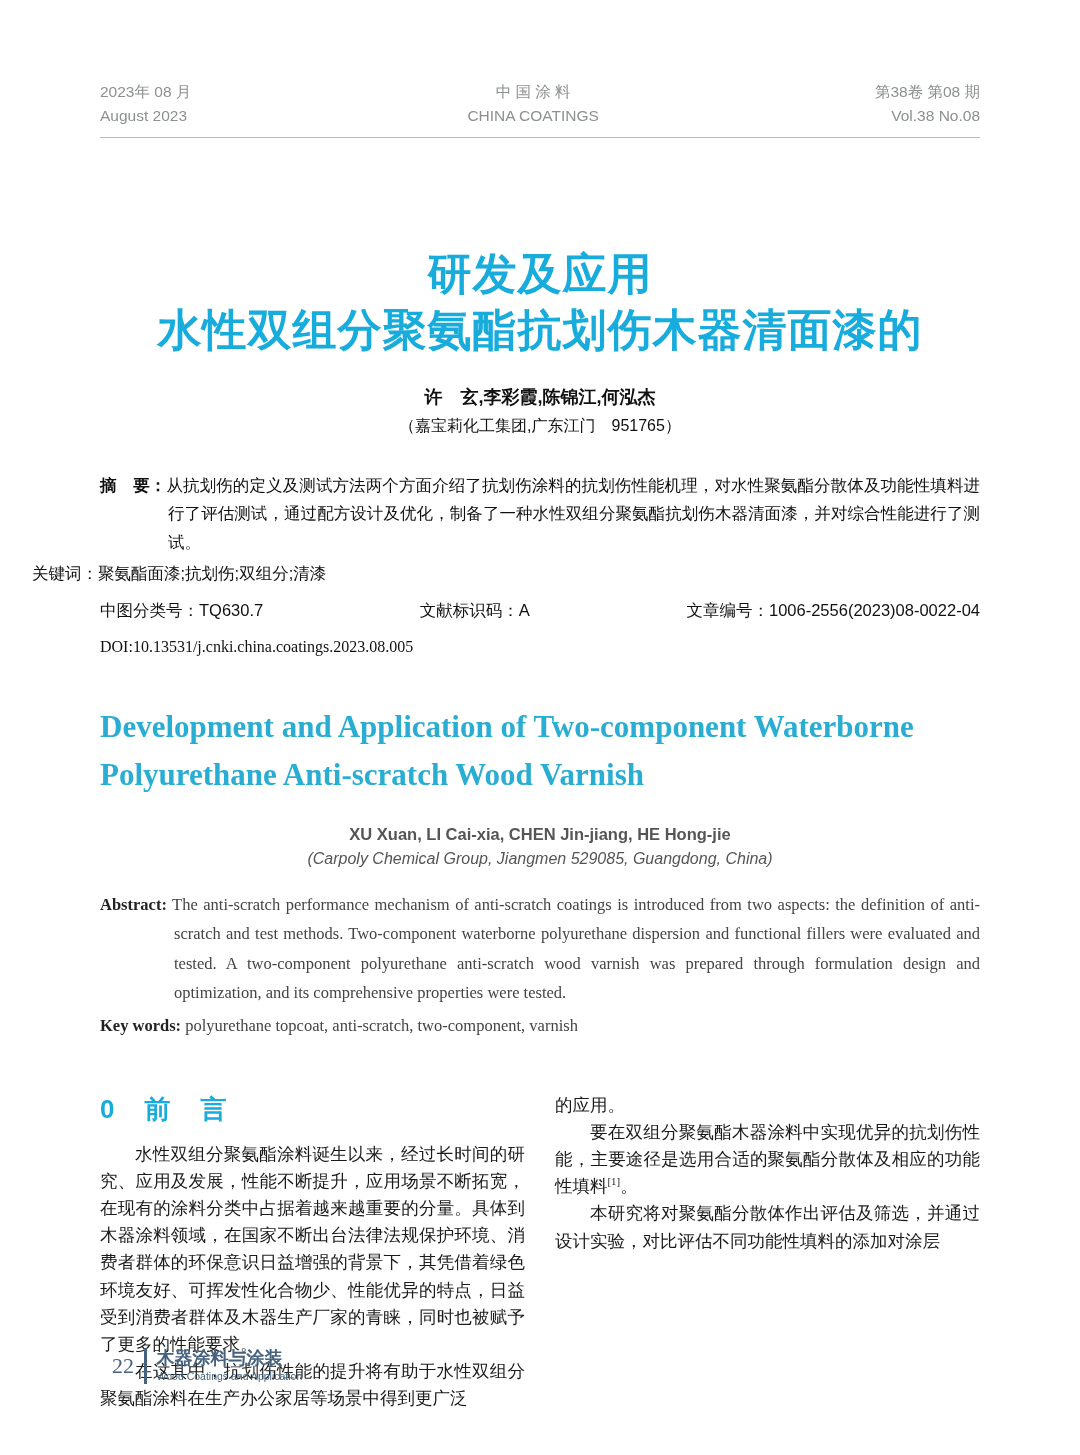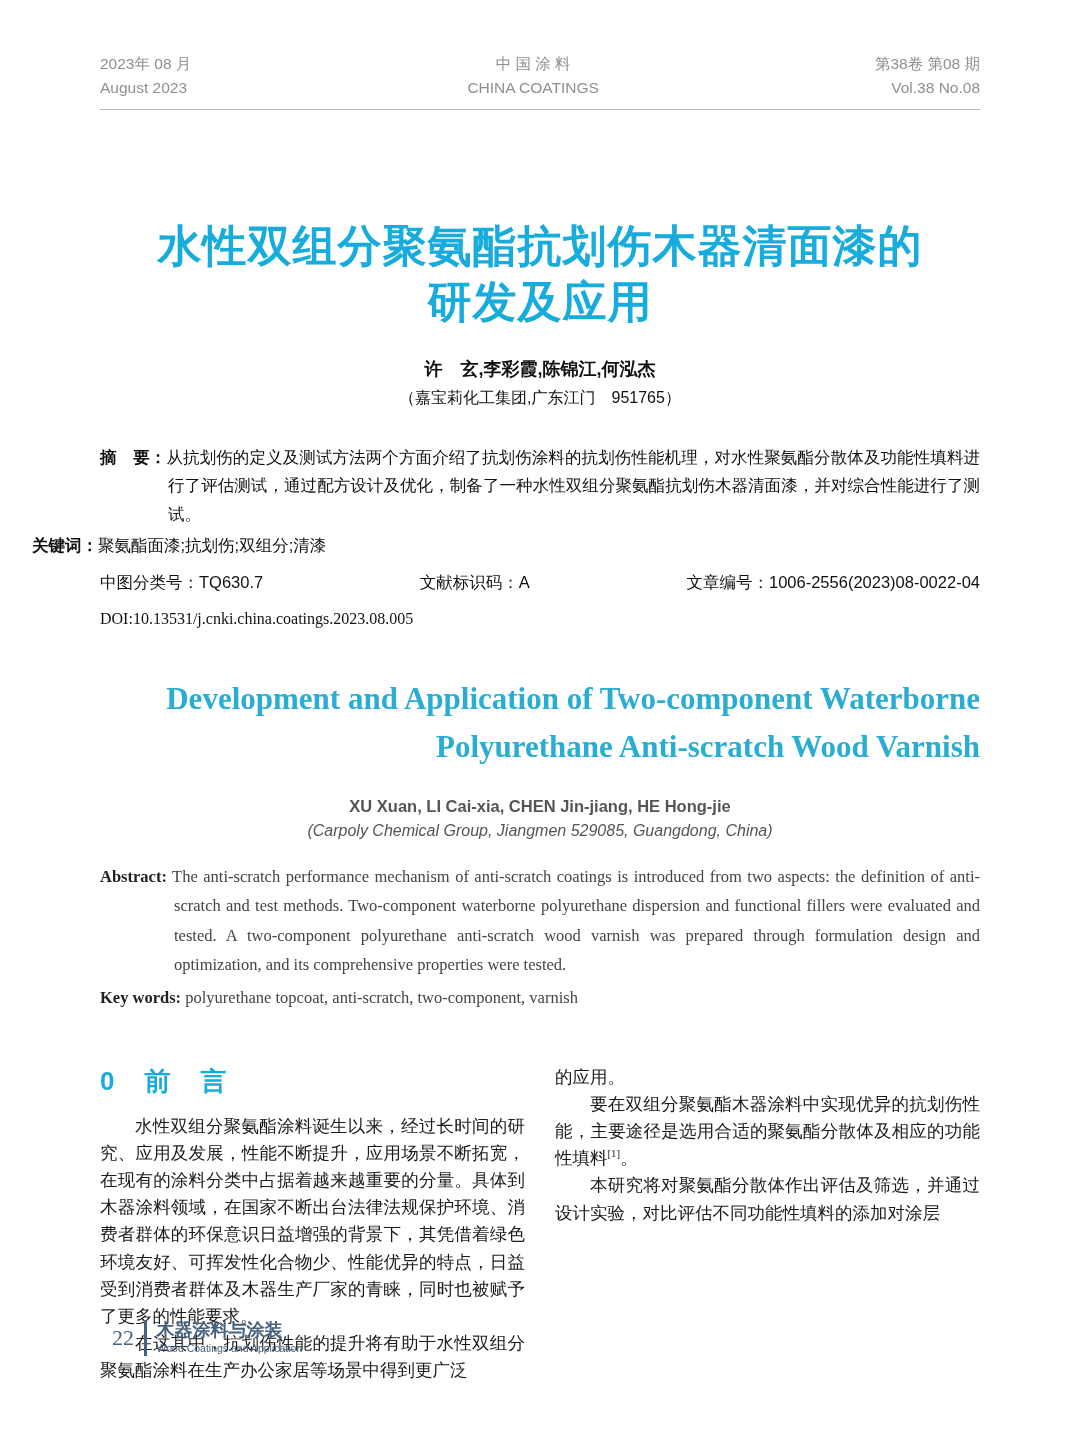--- a/index.html
+++ b/index.html
@@ -5,41 +5,42 @@
   html,body{margin:0;padding:0;background:#ffffff;}
   .page{
     position:relative;
     width:1080px;height:1394px;
     box-sizing:border-box;
     padding:52px 100px 0 100px;
     background:#ffffff;
     font-family:"Liberation Sans", sans-serif;
     color:#222;
     overflow:hidden;
+    margin-top:28px;
   }
   
   .jheader{display:flex;justify-content:space-between;align-items:flex-start;color:#8d9091;font-size:15.5px;line-height:1.55;}
   .jheader .col{white-space:nowrap;}
   .jheader .col.center{text-align:center;}
   .jheader .col.right{text-align:right;}
   .header-rule{border:none;border-top:1.5px solid #b8bcbd;margin:9px 0 0 0;}
   
   .title-zh{margin-top:108px;text-align:center;font-weight:bold;font-size:44px;line-height:1.28;color:#18ACDC;letter-spacing:1px;}
   .authors-zh{margin-top:26px;text-align:center;font-size:18px;font-weight:bold;color:#111;}
   .affil-zh{margin-top:7px;text-align:center;font-size:16px;color:#111;}
   
   .abs-zh{margin-top:34px;font-size:16.5px;line-height:1.74;color:#111;}
   .hang-zh{padding-left:68px;text-indent:-68px;text-align:justify;margin:0;}
   .hang-zh .lbl{font-weight:bold;}
   .kw-zh{margin:2px 0 0 0;padding:0;}
-  .kw-zh .lbl{font-weight:bold;}
+  .kw-zh .lbl{font-weight:normal;}
   .meta-row{display:flex;justify-content:space-between;margin-top:9px;font-size:16.5px;color:#111;}
   .doi-line{margin-top:8px;font-family:"Liberation Serif", serif;font-size:16px;color:#111;}
   
-  .title-en{margin-top:42px;text-align:right;font-family:"Liberation Serif", serif;font-weight:bold;font-size:31px;line-height:1.55;color:#29ADD2;}
+  .title-en{margin-top:42px;text-align:left;font-family:"Liberation Serif", serif;font-weight:bold;font-size:31px;line-height:1.55;color:#29ADD2;}
   .authors-en{margin-top:26px;text-align:center;font-size:16.5px;color:#555;font-weight:bold;}
   .affil-en{margin-top:6px;text-align:center;font-family:Liberation Sans, sans-serif;font-style:italic;font-size:16px;color:#555;}
   
   .abs-en{margin-top:22px;font-family:"Liberation Serif", serif;font-size:16.5px;line-height:1.78;color:#444;}
   .hang-en{padding-left:74px;text-indent:-74px;text-align:justify;margin:0;}
   .hang-en .lbl{font-weight:bold;color:#222;}
   .kw-en{margin:3px 0 0 0;}
   
   .body-cols{display:flex;gap:30px;margin-top:52px;}
   .colm{width:425px;}
@@ -73,22 +74,22 @@
       <div>CHINA COATINGS</div>
     </div>
     <div class="col right">
       <div>第38卷 第08 期</div>
       <div>Vol.38  No.08</div>
     </div>
   </div>
   <hr class="header-rule">
 
   <div class="title-zh">
+    <div>研发及应用</div>
     <div>水性双组分聚氨酯抗划伤木器清面漆的</div>
-    <div>研发及应用</div>
   </div>
   <div class="authors-zh">许　玄,李彩霞,陈锦江,何泓杰</div>
   <div class="affil-zh">（嘉宝莉化工集团,广东江门　951765）</div>
 
   <div class="abs-zh">
     <p class="hang-zh"><span class="lbl">摘　要：</span><span>从抗划伤的定义及测试方法两个方面介绍了抗划伤涂料的抗划伤性能机理，对水性聚氨酯分散体及功能性填料进行了评估测试，通过配方设计及优化，制备了一种水性双组分聚氨酯抗划伤木器清面漆，并对综合性能进行了测试。</span></p>
     <p class="hang-zh kw-zh"><span class="lbl">关键词：</span><span>聚氨酯面漆;抗划伤;双组分;清漆</span></p>
     <div class="meta-row">
       <span><span>中图分类号：</span><span>TQ630.7</span></span>
       <span><span>文献标识码：</span><span>A</span></span>

